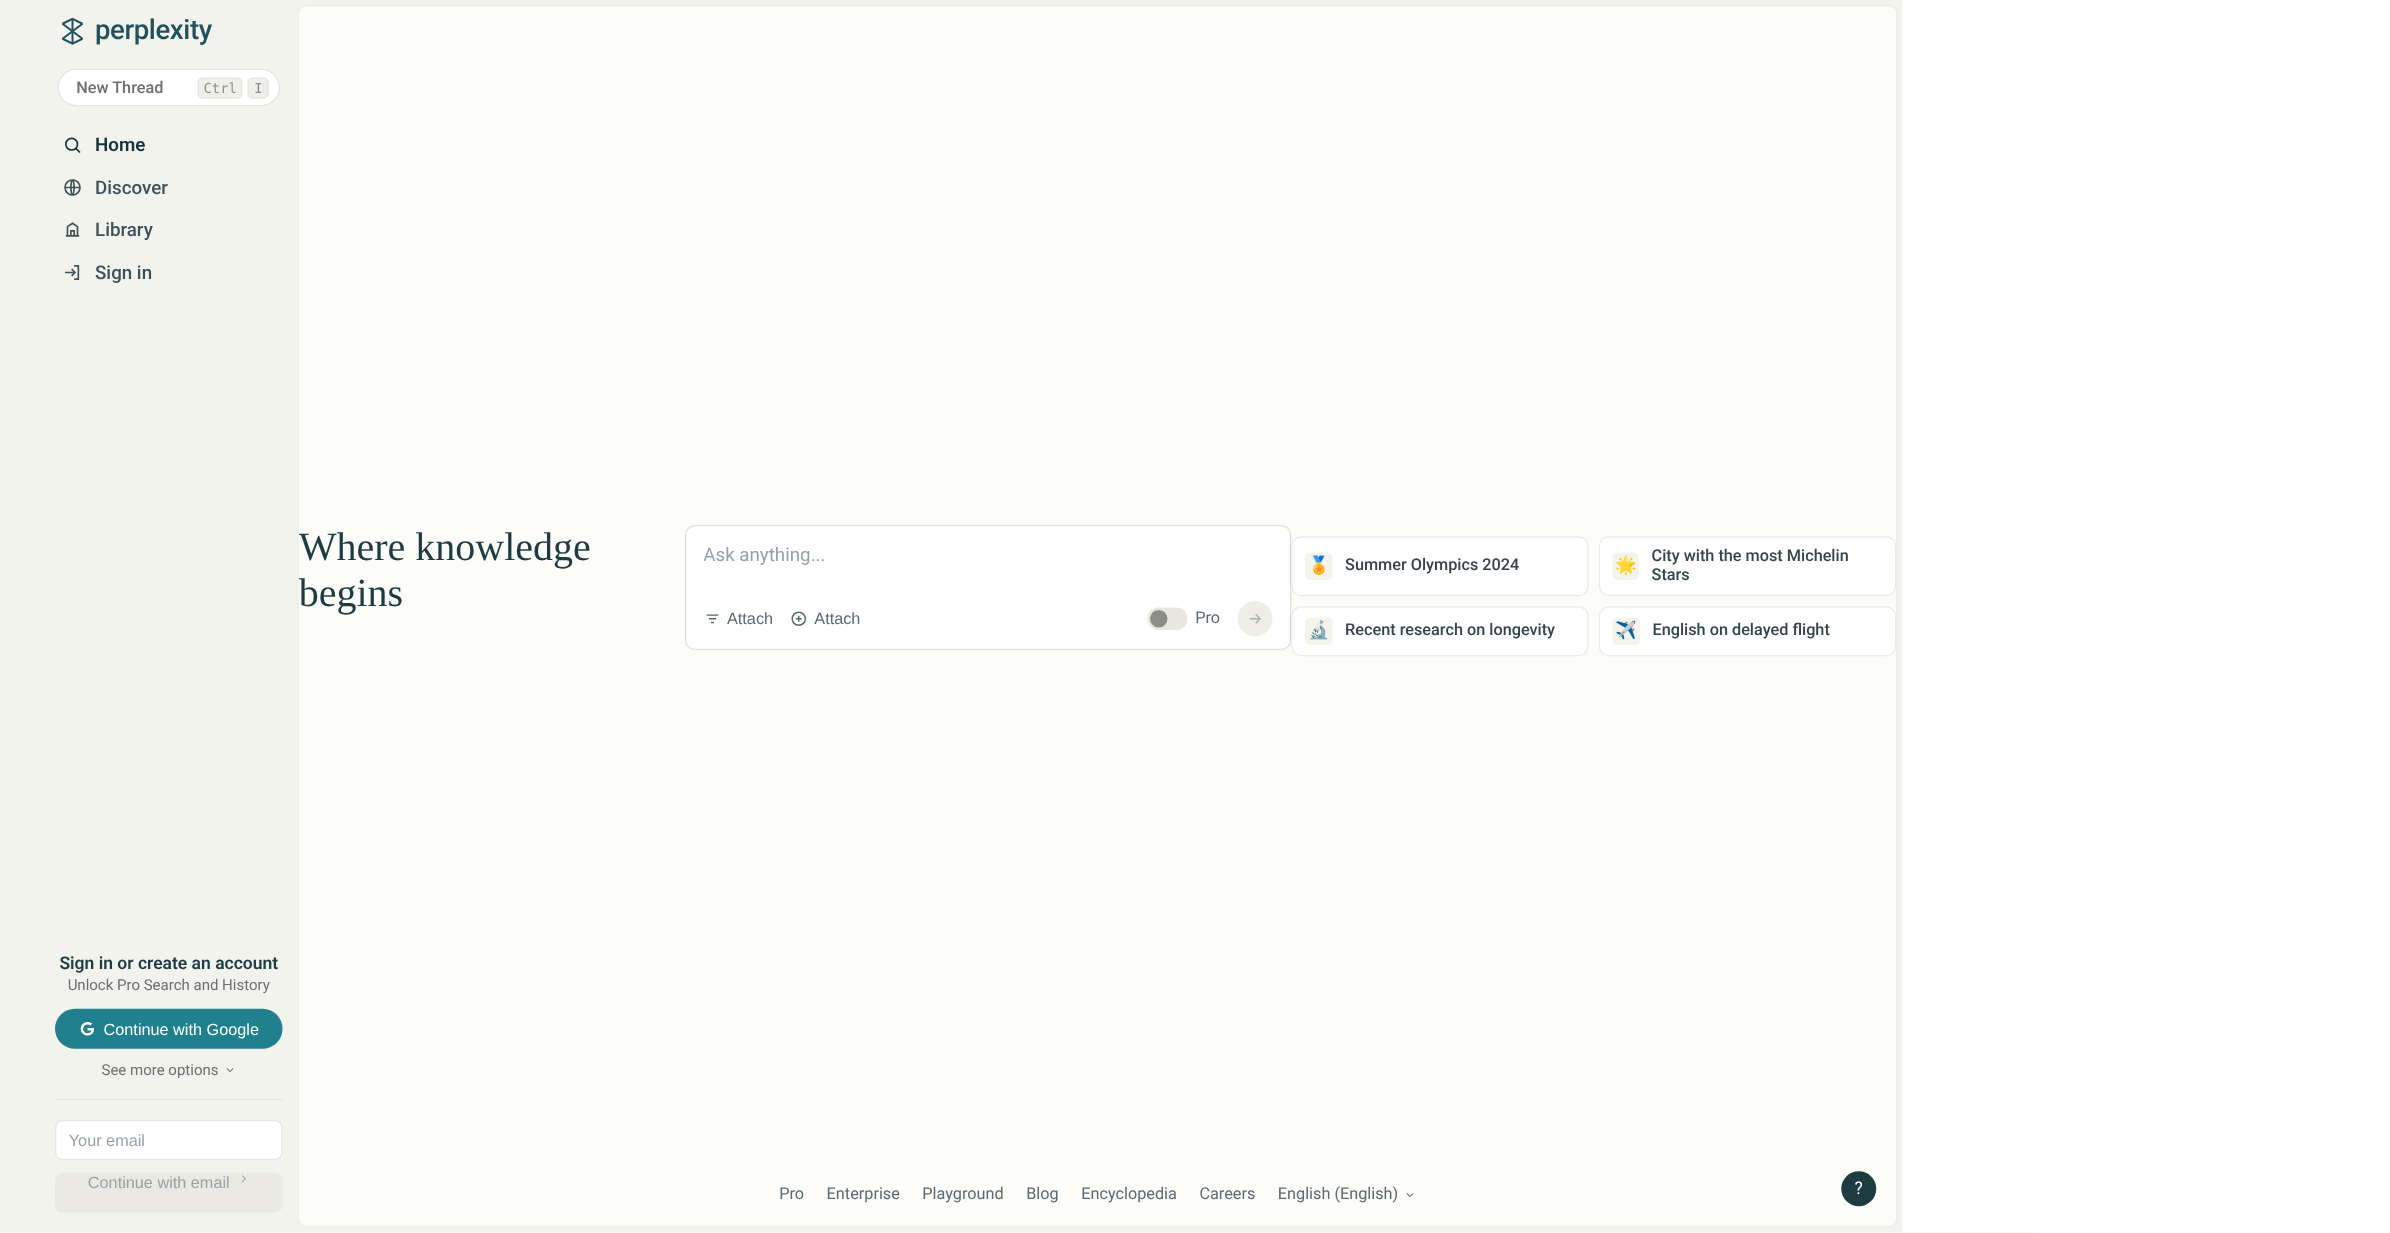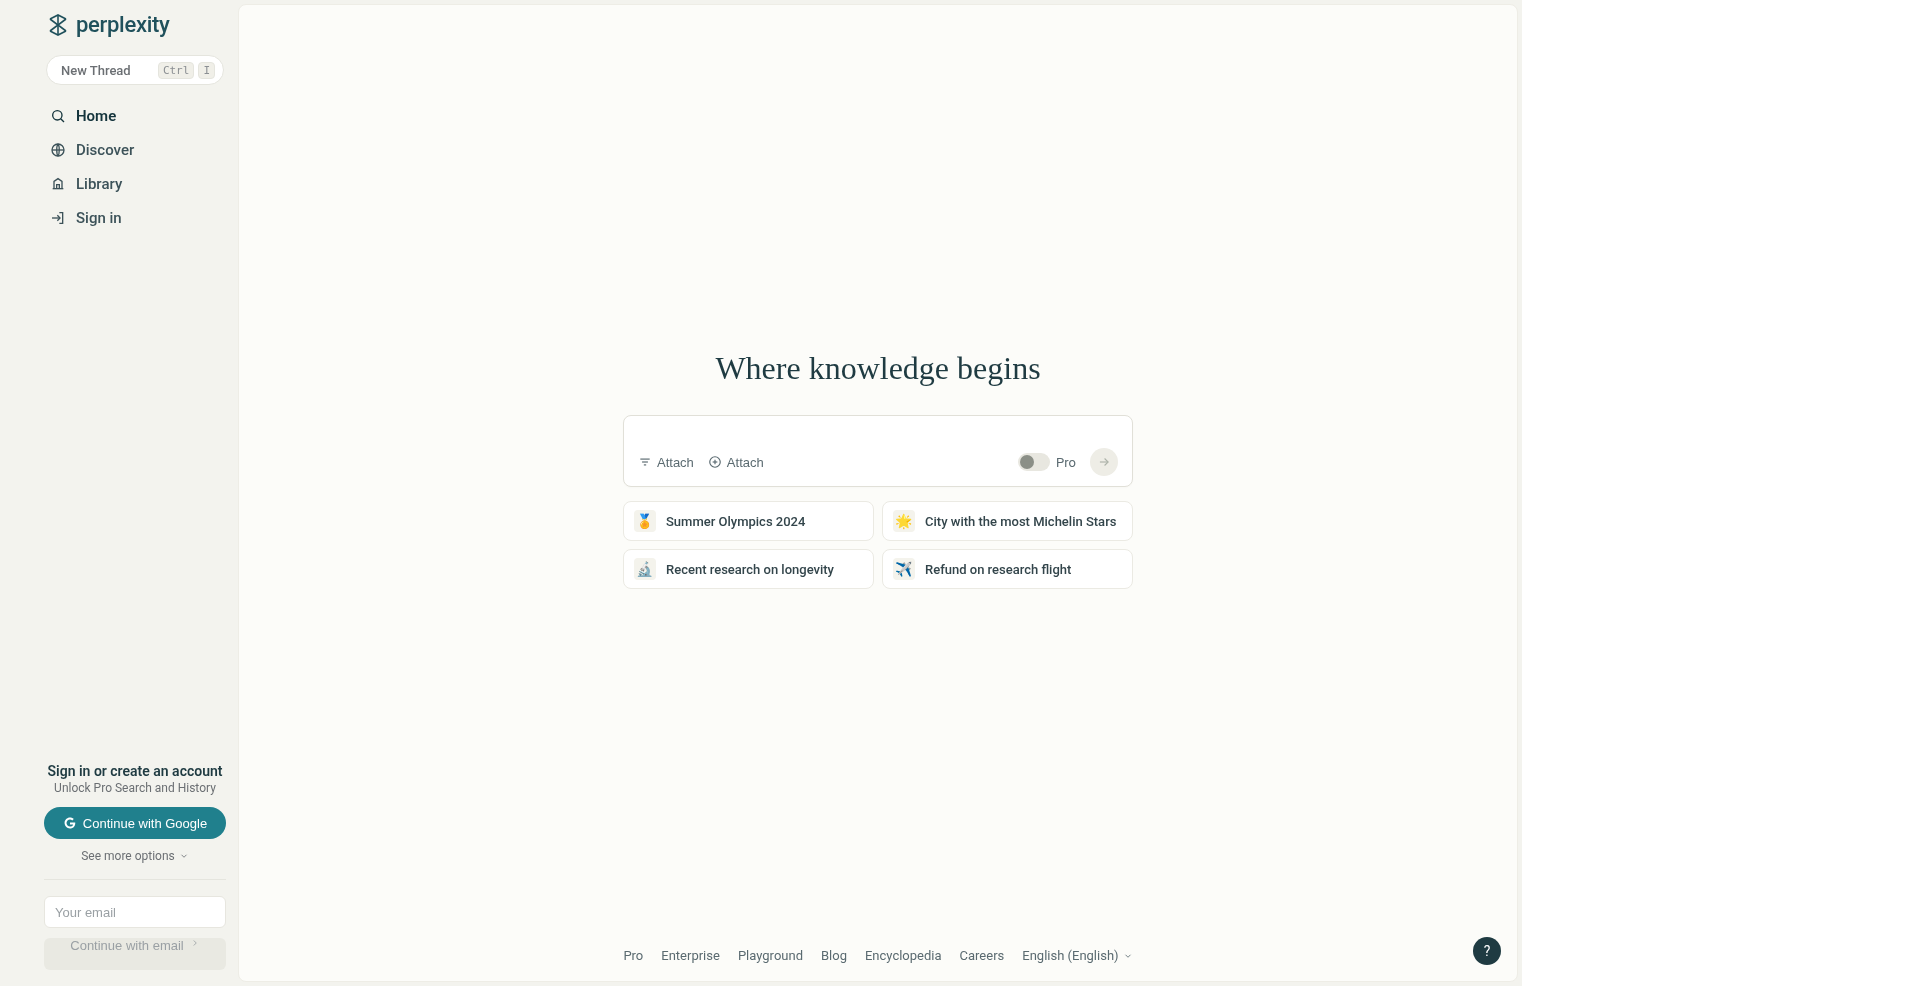--- a/index.html
+++ b/index.html
@@ -153,21 +153,21 @@
     border: 1px solid #eeede6;
     border-radius: 8px;
     display: flex;
     flex-direction: column;
     position: relative;
     overflow: hidden;
   }
   .center-col {
     flex: 1;
     display: flex;
-    flex-direction: column;
+    flex-direction: row;
     align-items: center;
     justify-content: center;
   }
   .hero-title {
     font-size: 32px;
     font-weight: 400;
     color: #1f3b42;
     margin-bottom: 28px;
     font-family: Georgia, "Times New Roman", serif;
   }
@@ -390,20 +390,21 @@
     </button>
   </aside>
 
   <div class="main-wrap">
     <main class="main">
 
       <div class="center-col">
         <h1 class="hero-title">Where knowledge begins</h1>
 
         <div class="search-box">
+          <textarea class="search-input" rows="1" placeholder="Ask anything..." style=""></textarea>
           <div class="search-toolbar">
             <button class="tb-btn">
               <svg viewBox="0 0 24 24" fill="none" stroke="currentColor" stroke-width="2">
                 <line x1="4" y1="7" x2="20" y2="7"></line>
                   <line x1="7" y1="12" x2="17" y2="12"></line>
                   <line x1="10" y1="17" x2="14" y2="17"></line>
               </svg>
               <span>Attach</span>
             </button>
             <button class="tb-btn">
@@ -438,21 +439,21 @@
           <div class="sugg">
             <span class="sugg-emoji">🌟</span>
             <span class="sugg-text">City with the most Michelin Stars</span>
           </div>
           <div class="sugg">
             <span class="sugg-emoji">🔬</span>
             <span class="sugg-text">Recent research on longevity</span>
           </div>
           <div class="sugg">
             <span class="sugg-emoji">✈️</span>
-            <span class="sugg-text">Refund on research flight</span>
+            <span class="sugg-text">English on delayed flight</span>
           </div>
         </div>
       </div>
 
       <footer class="footer">
         <span class="flink">Pro</span>
         <span class="flink">Enterprise</span>
         <span class="flink">Playground</span>
         <span class="flink">Blog</span>
         <span class="flink">Encyclopedia</span>

